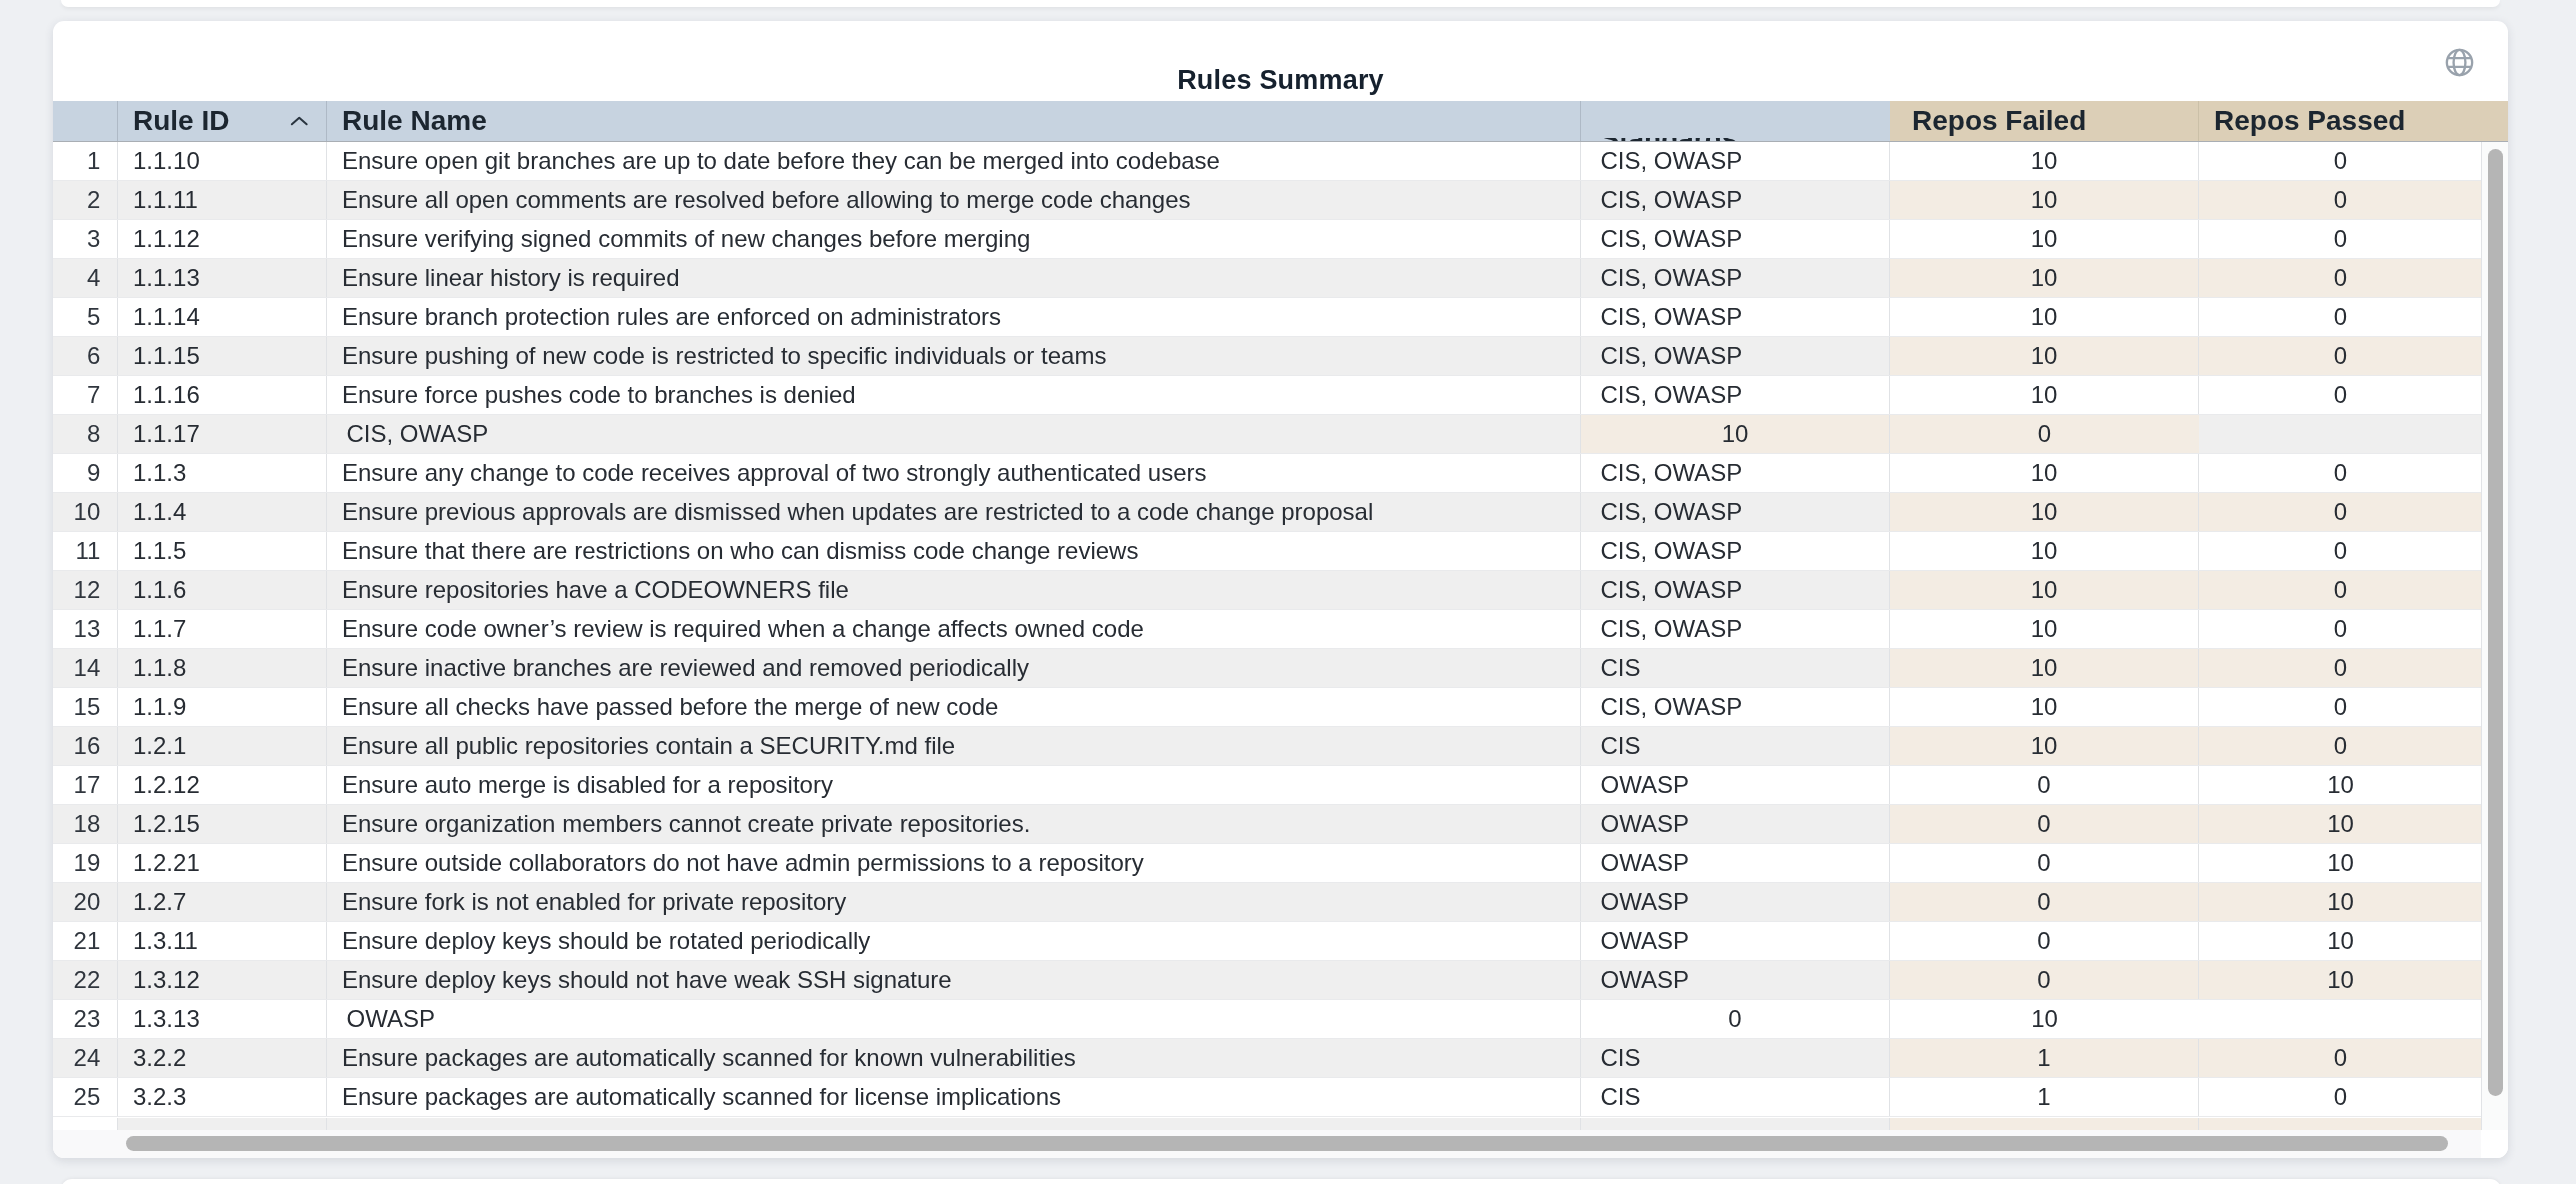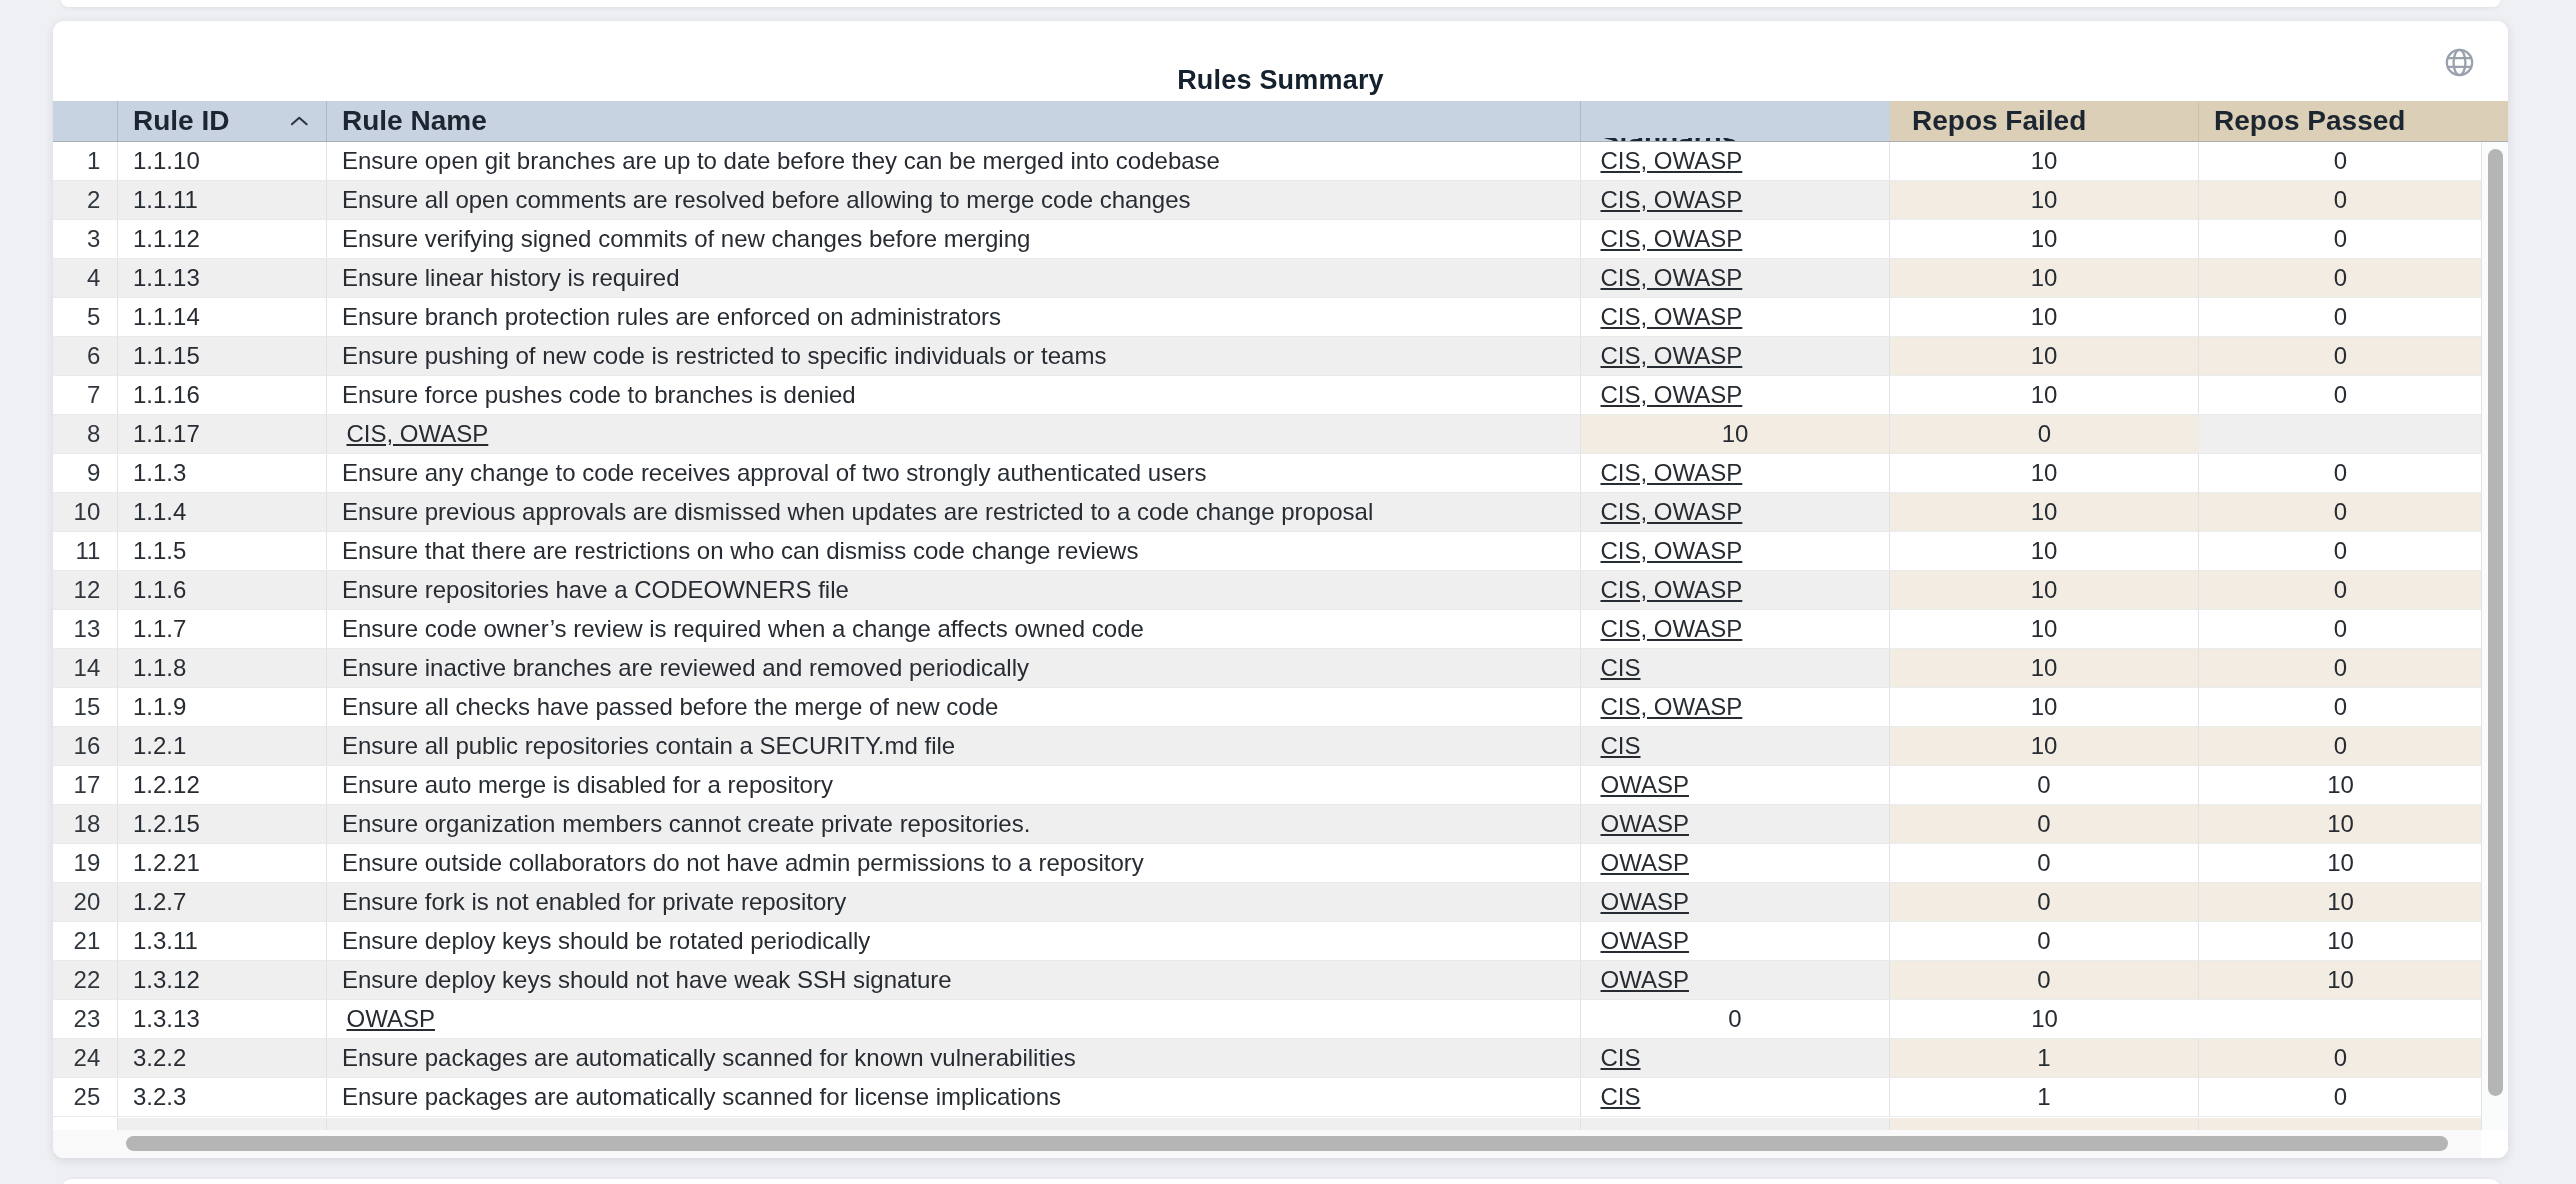--- a/index.html
+++ b/index.html
@@ -61,21 +61,21 @@
   .trow:nth-child(even){background:#efefef;}
   .td{
     display:flex;align-items:center;box-sizing:border-box;
     font-size:24px;color:#272c33;white-space:nowrap;overflow:hidden;
     border-right:0.9px solid #e0e2e5;height:100%;
   }
   .td-passed{border-right:none;}
   .td-index{justify-content:flex-end;padding-right:16.7px;color:#30363e;}
   .td-ruleid{padding-left:15px;}
   .td-rulename{padding-left:15px;}
-  .td-standards{padding-left:19.5px;text-decoration:underline;}
+  .td-standards{padding-left:19.5px;}
   .td-failed,.td-passed{justify-content:center;padding:0;}
   .trow:nth-child(even) .td-failed,
   .trow:nth-child(even) .td-passed{background:#f3ece3;}
   
   .partial-row{
     position:absolute;left:0;top:1097px;width:2428px;height:12px;overflow:hidden;
     display:grid;grid-template-columns:65px 209px 1254px 309px 309px 283px;
   }
   .pc{box-sizing:border-box;border-right:0.9px solid #e0e2e5;background:#efefef;}
   .pc-index{background:#ffffff;}

